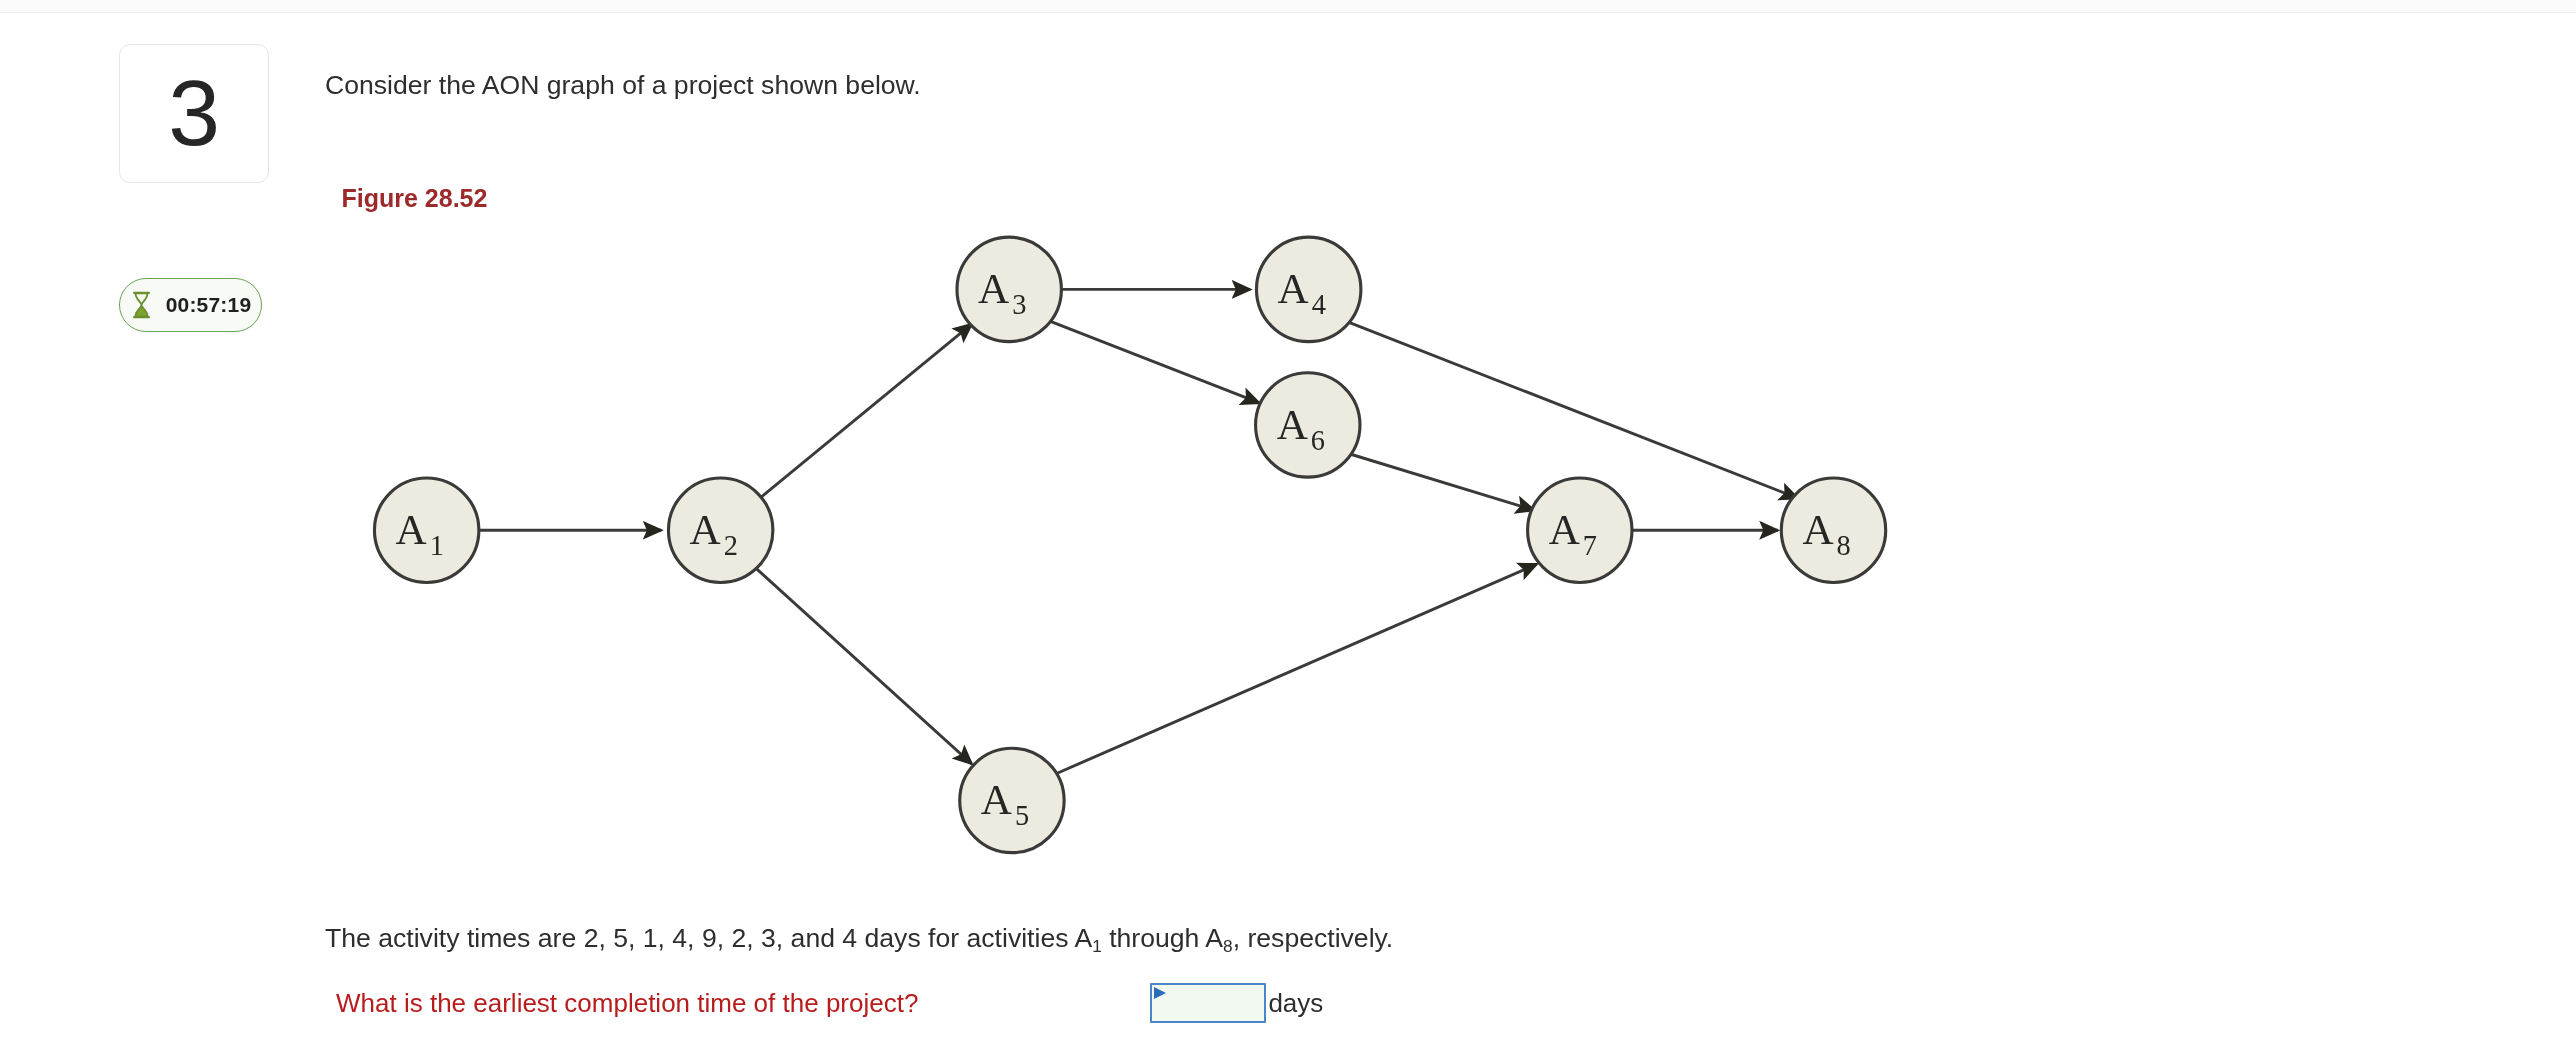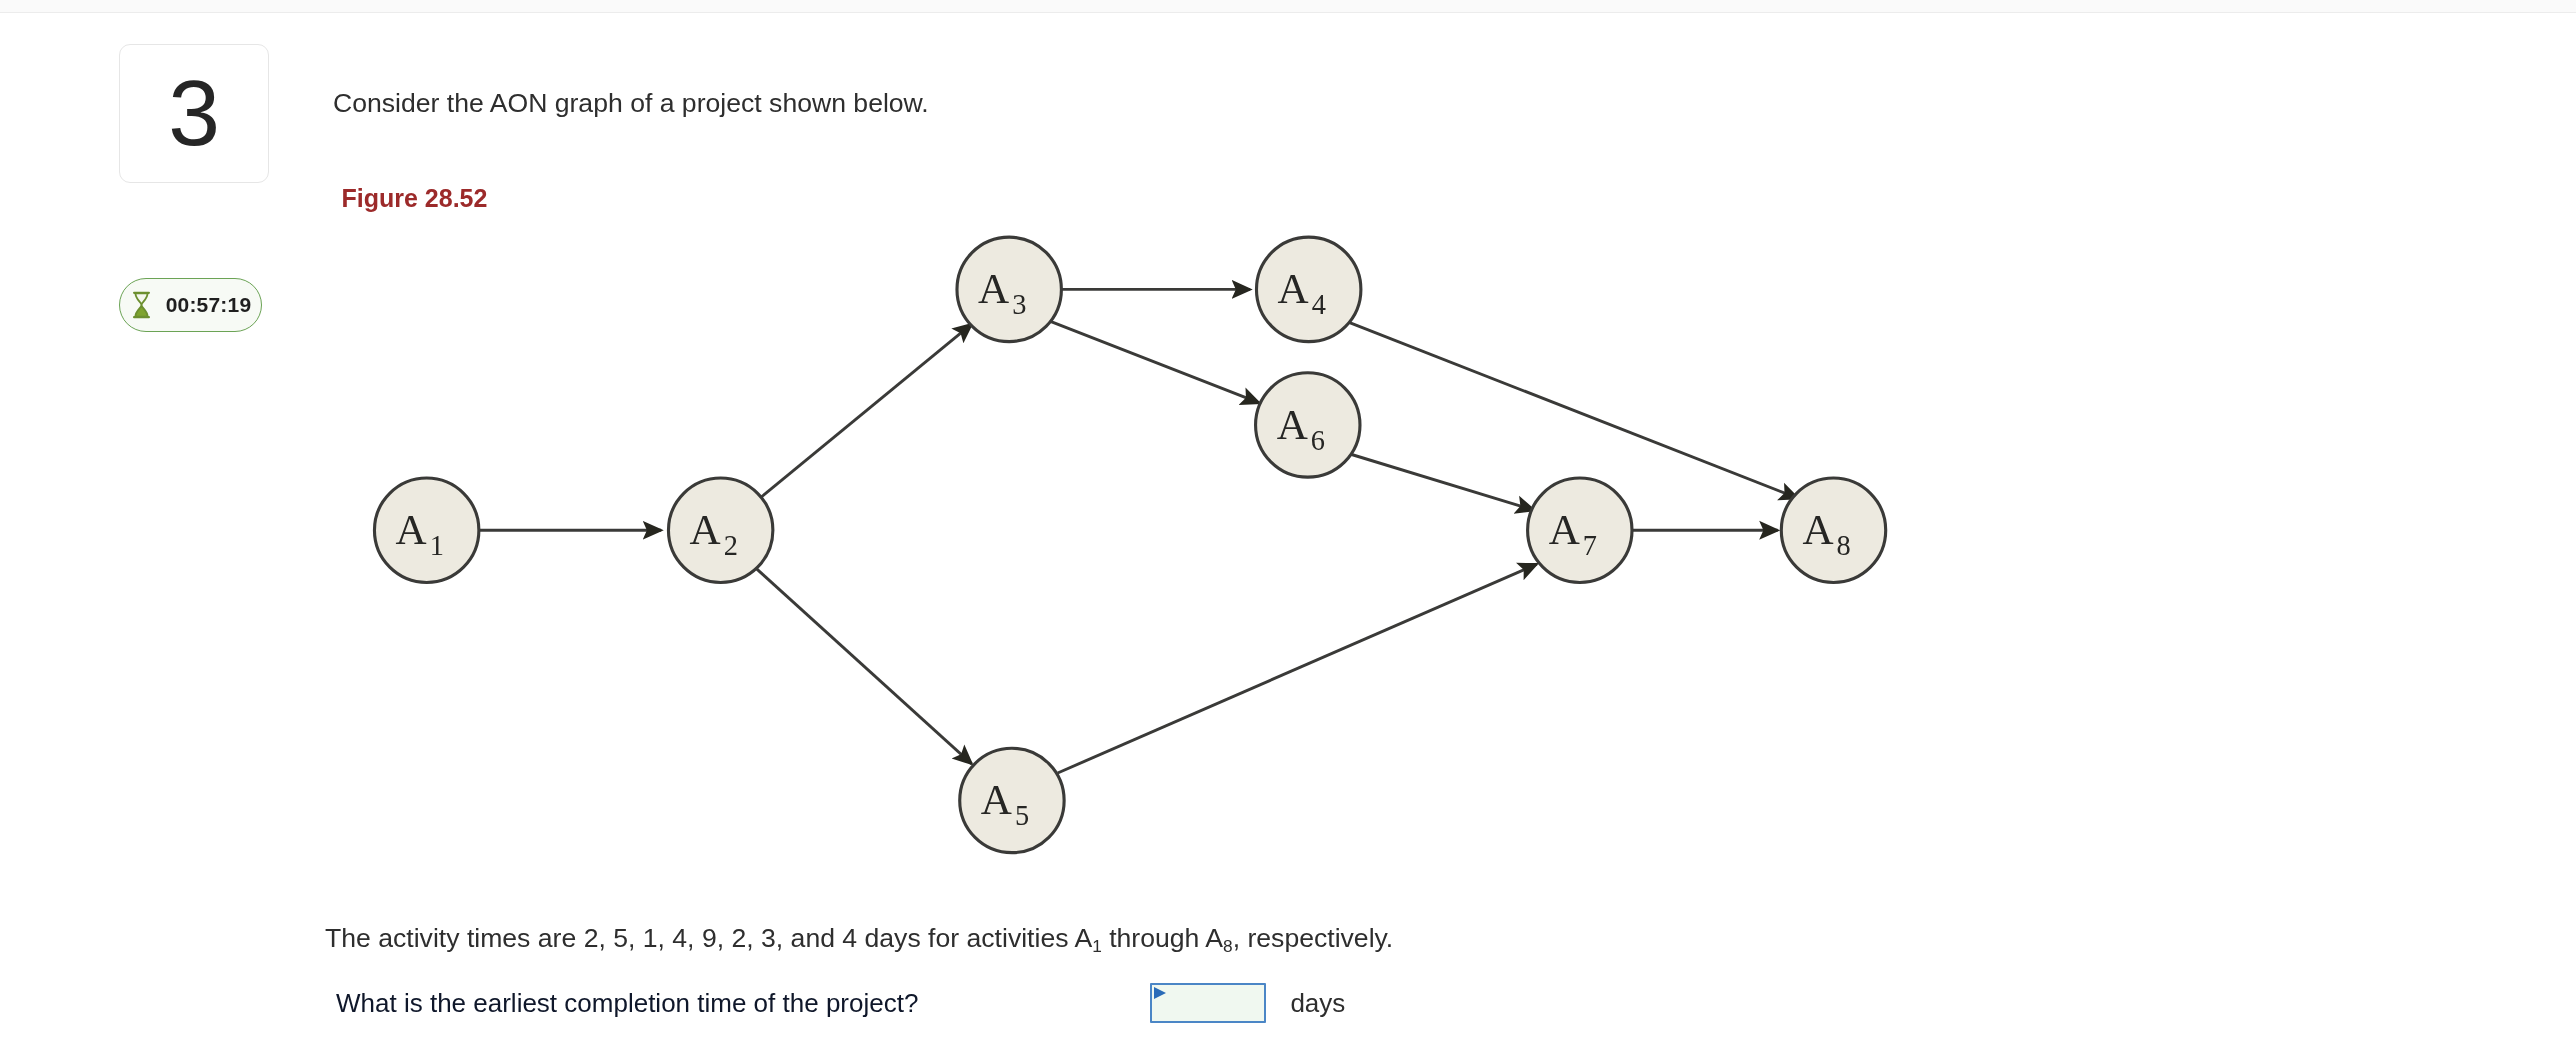--- a/index.html
+++ b/index.html
@@ -34,55 +34,55 @@
     display:flex;align-items:center;justify-content:center;gap:13px;
   }
   .hourglass{width:23px;height:28px;display:block;}
   .timer-text{
     font-size:21px;font-weight:bold;color:#1f1f1f;letter-spacing:0.2px;
     font-family:"Liberation Sans", sans-serif;
   }
   
   .main{position:absolute;left:325px;top:12px;width:2251px;}
   .intro{
-    position:absolute;left:0;top:76px;
-    font-size:26.6px;color:#2e2e2e;white-space:nowrap;margin-left:8px;
+    position:absolute;left:0;top:58px;
+    font-size:26.6px;color:#2e2e2e;white-space:nowrap;
   }
   .figlabel{
     position:absolute;left:16.5px;top:172px;
     font-size:25px;font-weight:bold;color:#9c2a2a;white-space:nowrap;
   }
   .graph-wrap{position:absolute;left:0px;top:213px;width:1612px;height:660px;}
   .times-line{
     position:absolute;left:0;top:879px;
     font-size:26.6px;color:#2e2e2e;white-space:nowrap;margin-top:32px;
   }
   .times-line sub, .q-sub{font-size:0.65em;vertical-align:-0.28em;}
   .answer-row{
     position:absolute;left:11px;top:971px;
     display:flex;align-items:center;white-space:nowrap;
   }
-  .answer-q{font-size:26px;color:#0f172a;}
+  .answer-q{font-size:26px;color:#b91c1c;}
   .answer-input-wrap{
     position:relative;margin-left:232px;
   }
   .answer-input{
     width:116px;height:40px;box-sizing:border-box;
     background:#f0f8f0;border:2.3px solid #4b86c6;
     font-family:"Liberation Sans", sans-serif;font-size:22px;
     color:#1f1f1f;padding:0 7.3px;outline:none;border-radius:0.9px;
   }
   .cursor-flag{
     position:absolute;left:3.7px;top:3.7px;width:0;height:0;
     border-left:12px solid #2b6cb8;
     border-top:6.4px solid transparent;
     border-bottom:6.4px solid transparent;
     pointer-events:none;
   }
-  .days-label{font-size:26px;color:#2e2e2e;margin-left:24px;}
+  .days-label{font-size:26px;color:#2e2e2e;margin-left:2px;}
   .node-circle{fill:#edeae0;stroke:#3a3a38;stroke-width:3.4;}
   .node-label{font-family:"Liberation Serif", serif;fill:#262624;font-size:47px;}
   .node-sub{font-family:"Liberation Serif", serif;fill:#262624;font-size:31px;}
   .edge-line{stroke:#3a3a38;stroke-width:3.2;fill:none;}
   .edge-head{fill:#26261f;}
 </style>
 </head>
 <body>
 
 <div class="topstrip"></div>

